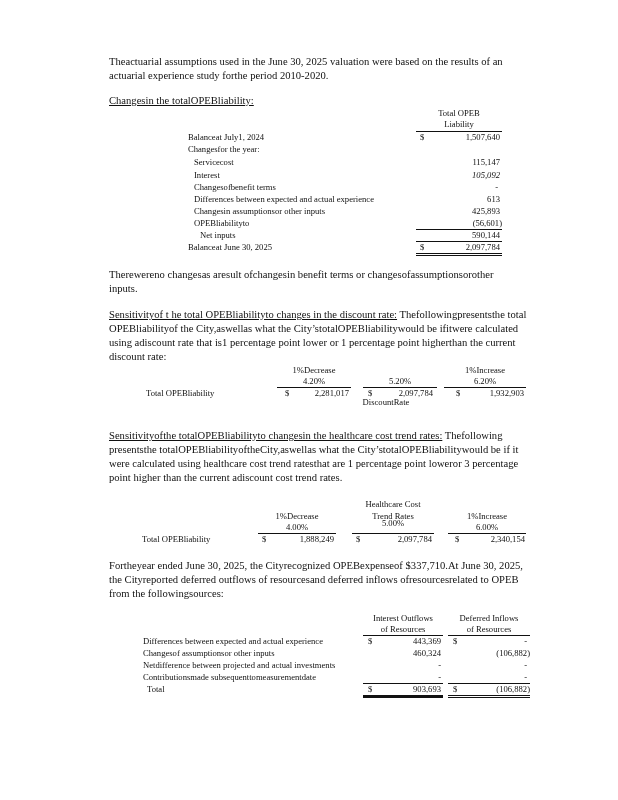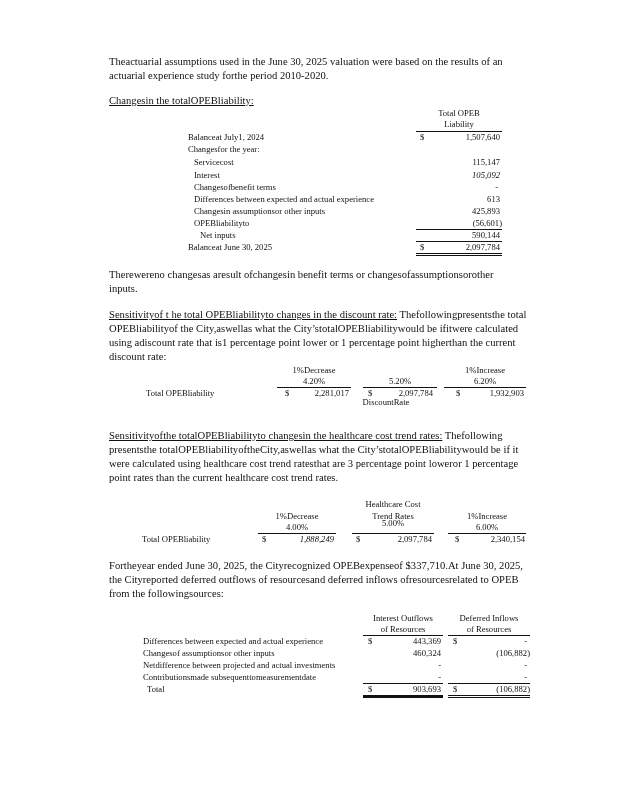--- a/index.html
+++ b/index.html
@@ -104,31 +104,31 @@
   <div class="abs small r" style="left:466px; top:388px; width:58px;">1,932,903</div>
 
   <div class="abs small" style="left:146px; top:388px;">Total OPEBliability</div>
 </div>
 
 <div>
   <div class="abs para" style="left:109px; top:429px; white-space:nowrap;">
     <span class="u">Sensitivityofthe totalOPEBliabilityto changesin the healthcare cost trend rates:</span><span>  Thefollowing</span>
   </div>
   <div class="abs para" style="left:109px; top:443px;">presentsthe totalOPEBliabilityoftheCity,aswellas  what  the City’stotalOPEBliabilitywould be  if it</div>
-  <div class="abs para" style="left:109px; top:457px;">were  calculated  using healthcare cost trend ratesthat are 3 percentage  point loweror 1 percentage</div>
-  <div class="abs para" style="left:109px; top:471px;">point rates than the current healthcare cost trend rates.</div>
+  <div class="abs para" style="left:109px; top:457px;">were  calculated  using healthcare cost trend ratesthat are 1 percentage  point loweror 3 percentage</div>
+  <div class="abs para" style="left:109px; top:471px;">point higher than the current adiscount cost trend rates.</div>
 </div>
 
 <div>
 
   <div class="abs small c" style="left:258px; top:511px; width:78px;">1%Decrease</div>
   <div class="abs small c" style="left:258px; top:522px; width:78px;">4.00%</div>
   <div class="rule" style="left:258px; top:533px; width:78px;"></div>
   <div class="dollar" style="left:262px; top:534px;">$</div>
-  <div class="abs small r" style="left:272px; top:534px; width:62px;font-style:italic;">1,888,249</div>
+  <div class="abs small r" style="left:272px; top:534px; width:62px;">1,888,249</div>
 
   <div class="abs small c" style="left:352px; top:499px; width:82px;">Healthcare Cost</div>
   <div class="abs small c" style="left:352px; top:511px; width:82px;">Trend Rates</div>
   <div class="abs small c" style="left:352px; top:518px; width:82px;">5.00%</div>
   <div class="rule" style="left:352px; top:533px; width:82px;"></div>
   <div class="dollar" style="left:356px; top:534px;">$</div>
   <div class="abs small r" style="left:366px; top:534px; width:66px;">2,097,784</div>
 
   <div class="abs small c" style="left:448px; top:511px; width:78px;">1%Increase</div>
   <div class="abs small c" style="left:448px; top:522px; width:78px;">6.00%</div>

